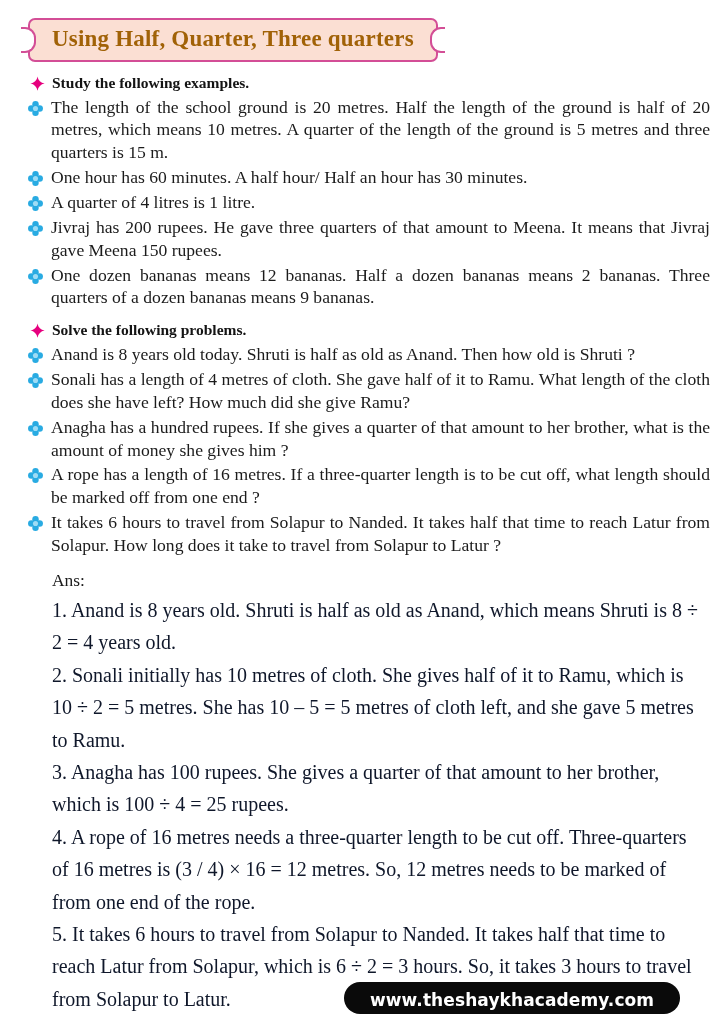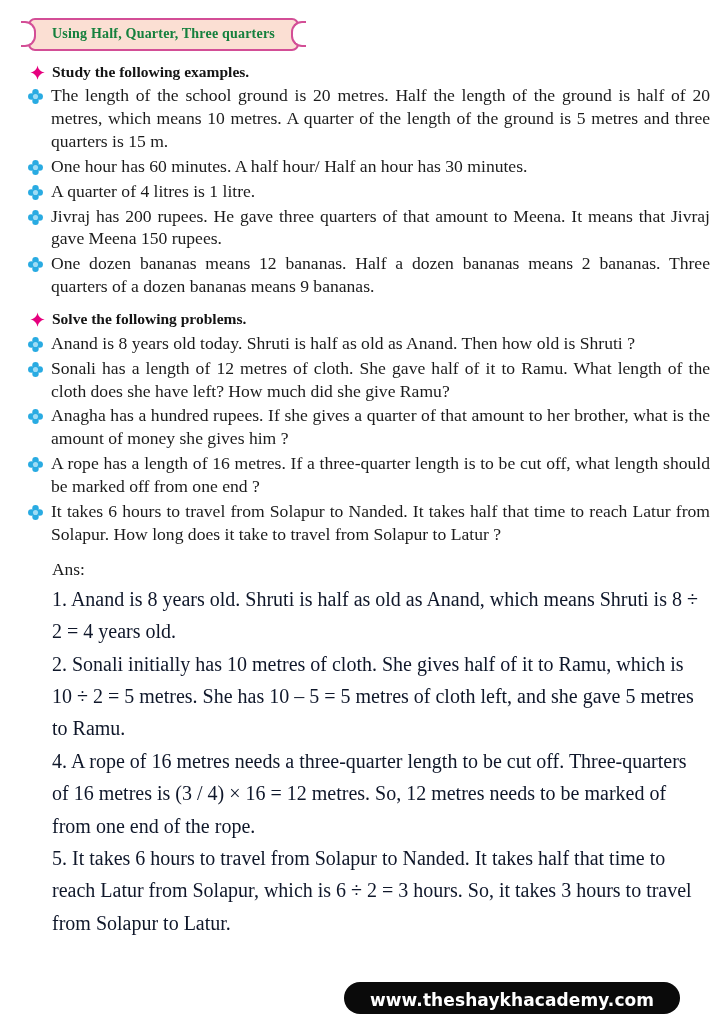--- a/index.html
+++ b/index.html
@@ -33,23 +33,23 @@
     display: inline-block;
     background: #fbdfd3;
     border: 2px solid #d34e96;
     border-radius: 7px;
     padding: 5px 22px 6px 22px;
     box-shadow: 0 0 0 0 transparent;
   }
   .title-badge .title-text {
     font-family: "Liberation Serif", "DejaVu Serif", serif;
     font-weight: bold;
-    font-size: 14px;
+    font-size: 23px;
     letter-spacing: .2px;
-    color: #15803d;
+    color: #a16207;
     white-space: nowrap;
     display: block;
     line-height: 1.25;
   }
   
   .title-badge::before,
   .title-badge::after {
     content: "";
     position: absolute;
     top: 50%;
@@ -245,21 +245,21 @@
       <span class="bullet-text nojustify">Anand is 8 years old today. Shruti is half as old as Anand. Then how old is Shruti ?</span>
     </li>
     <li class="bullet-item">
       <svg class="clover-bullet" viewBox="0 0 20 20">
         <circle cx="10" cy="4.4" r="4.3" fill="#29abe2"></circle>
         <circle cx="10" cy="15.6" r="4.3" fill="#29abe2"></circle>
         <circle cx="4.4" cy="10" r="4.3" fill="#29abe2"></circle>
         <circle cx="15.6" cy="10" r="4.3" fill="#29abe2"></circle>
         <circle cx="10" cy="10" r="3.4" fill="#9fdcf5"></circle>
       </svg>
-      <span class="bullet-text">Sonali has a length of 12 metres of cloth. She gave half of it to Ramu. What length of the cloth does she have left? How much did she give Ramu?</span>
+      <span class="bullet-text">Sonali has a length of 4 metres of cloth. She gave half of it to Ramu. What length of the cloth does she have left? How much did she give Ramu?</span>
     </li>
     <li class="bullet-item">
       <svg class="clover-bullet" viewBox="0 0 20 20">
         <circle cx="10" cy="4.4" r="4.3" fill="#29abe2"></circle>
         <circle cx="10" cy="15.6" r="4.3" fill="#29abe2"></circle>
         <circle cx="4.4" cy="10" r="4.3" fill="#29abe2"></circle>
         <circle cx="15.6" cy="10" r="4.3" fill="#29abe2"></circle>
         <circle cx="10" cy="10" r="3.4" fill="#9fdcf5"></circle>
       </svg>
       <span class="bullet-text">Anagha has a hundred rupees. If she gives a quarter of that amount to her brother, what is the amount of money she gives him ?</span>
@@ -283,20 +283,21 @@
         <circle cx="10" cy="10" r="3.4" fill="#9fdcf5"></circle>
       </svg>
       <span class="bullet-text">It takes 6 hours to travel from Solapur to Nanded. It takes half that time to reach Latur from Solapur. How long does it take to travel from Solapur to Latur ?</span>
     </li>
   </ul>
 
   <div class="answers">
     <div class="ans-label">Ans:</div>
     <div class="ans-item">1. Anand is 8 years old. Shruti is half as old as Anand, which means Shruti is 8 ÷ 2 = 4 years old.</div>
     <div class="ans-item">2. Sonali initially has 10 metres of cloth. She gives half of it to Ramu, which is 10 ÷ 2 = 5 metres. She has 10 – 5 = 5 metres of cloth left, and she gave 5 metres to Ramu.</div>
+    <div class="ans-item">3. Anagha has 100 rupees. She gives a quarter of that amount to her brother, which is 100 ÷ 4 = 25 rupees.</div>
     <div class="ans-item">4. A rope of 16 metres needs a three-quarter length to be cut off. Three-quarters of 16 metres is (3 / 4) × 16 = 12 metres. So, 12 metres needs to be marked of from one end of the rope.</div>
     <div class="ans-item">5. It takes 6 hours to travel from Solapur to Nanded. It takes half that time to reach Latur from Solapur, which is 6 ÷ 2 = 3 hours. So, it takes 3 hours to travel from Solapur to Latur.</div>
   </div>
 
   <div class="footer-pill">
     <span class="footer-text">www.theshaykhacademy.com</span>
   </div>
 
 </div>
 

